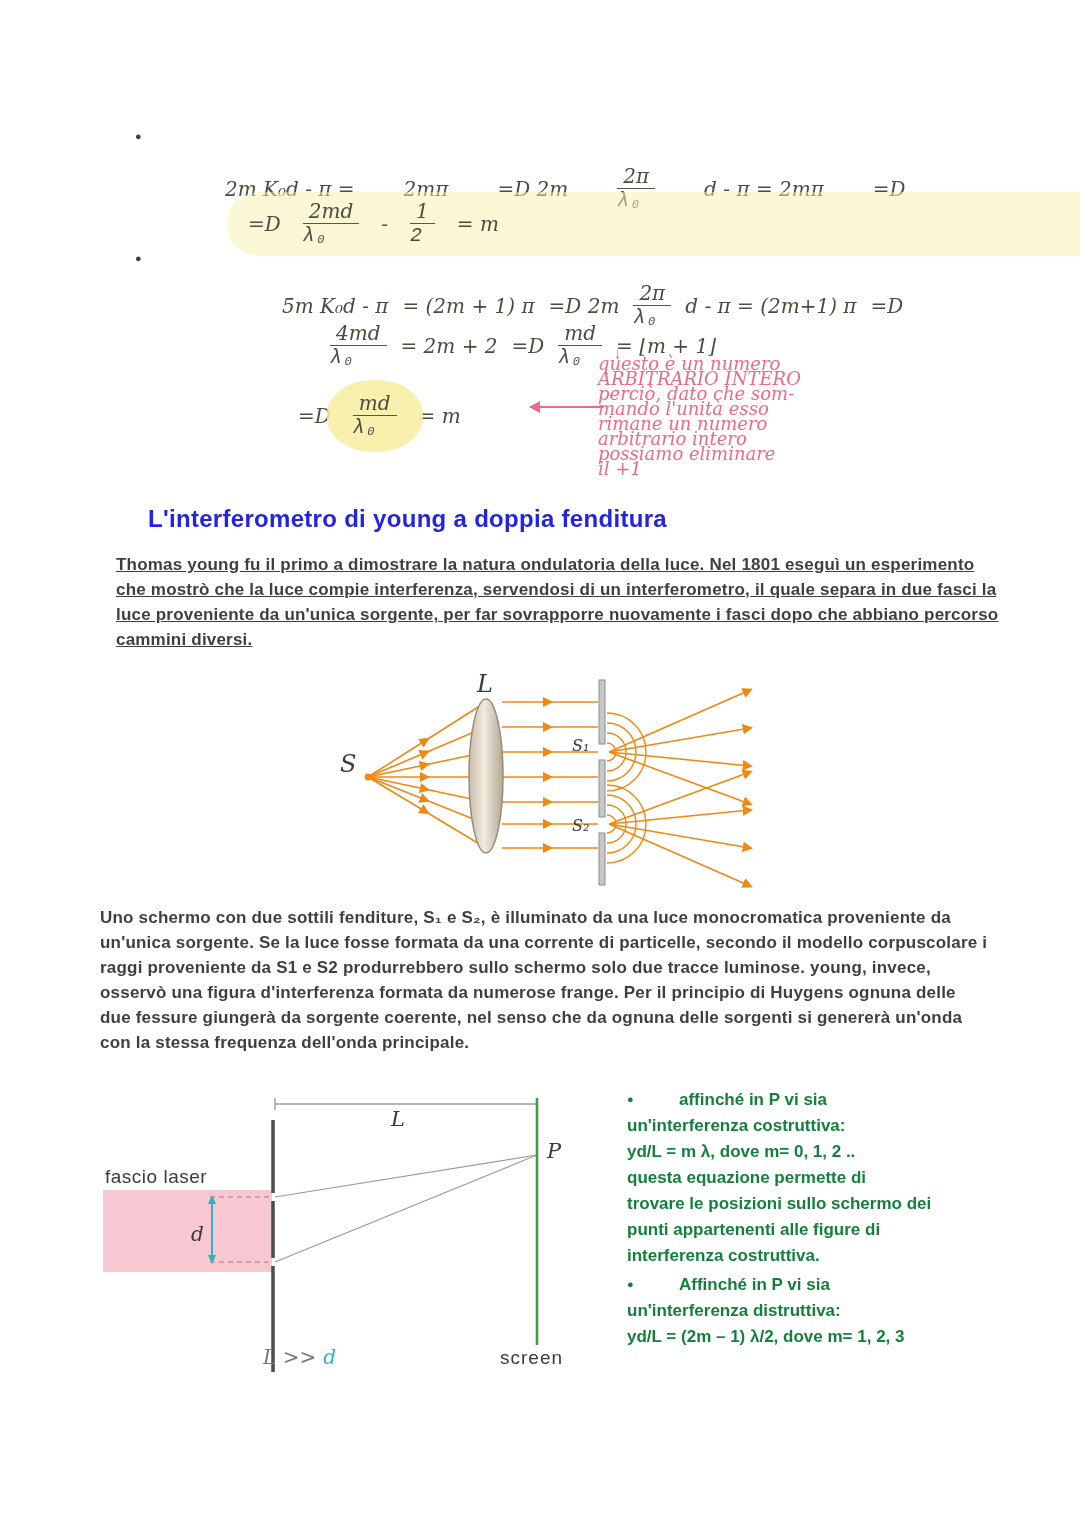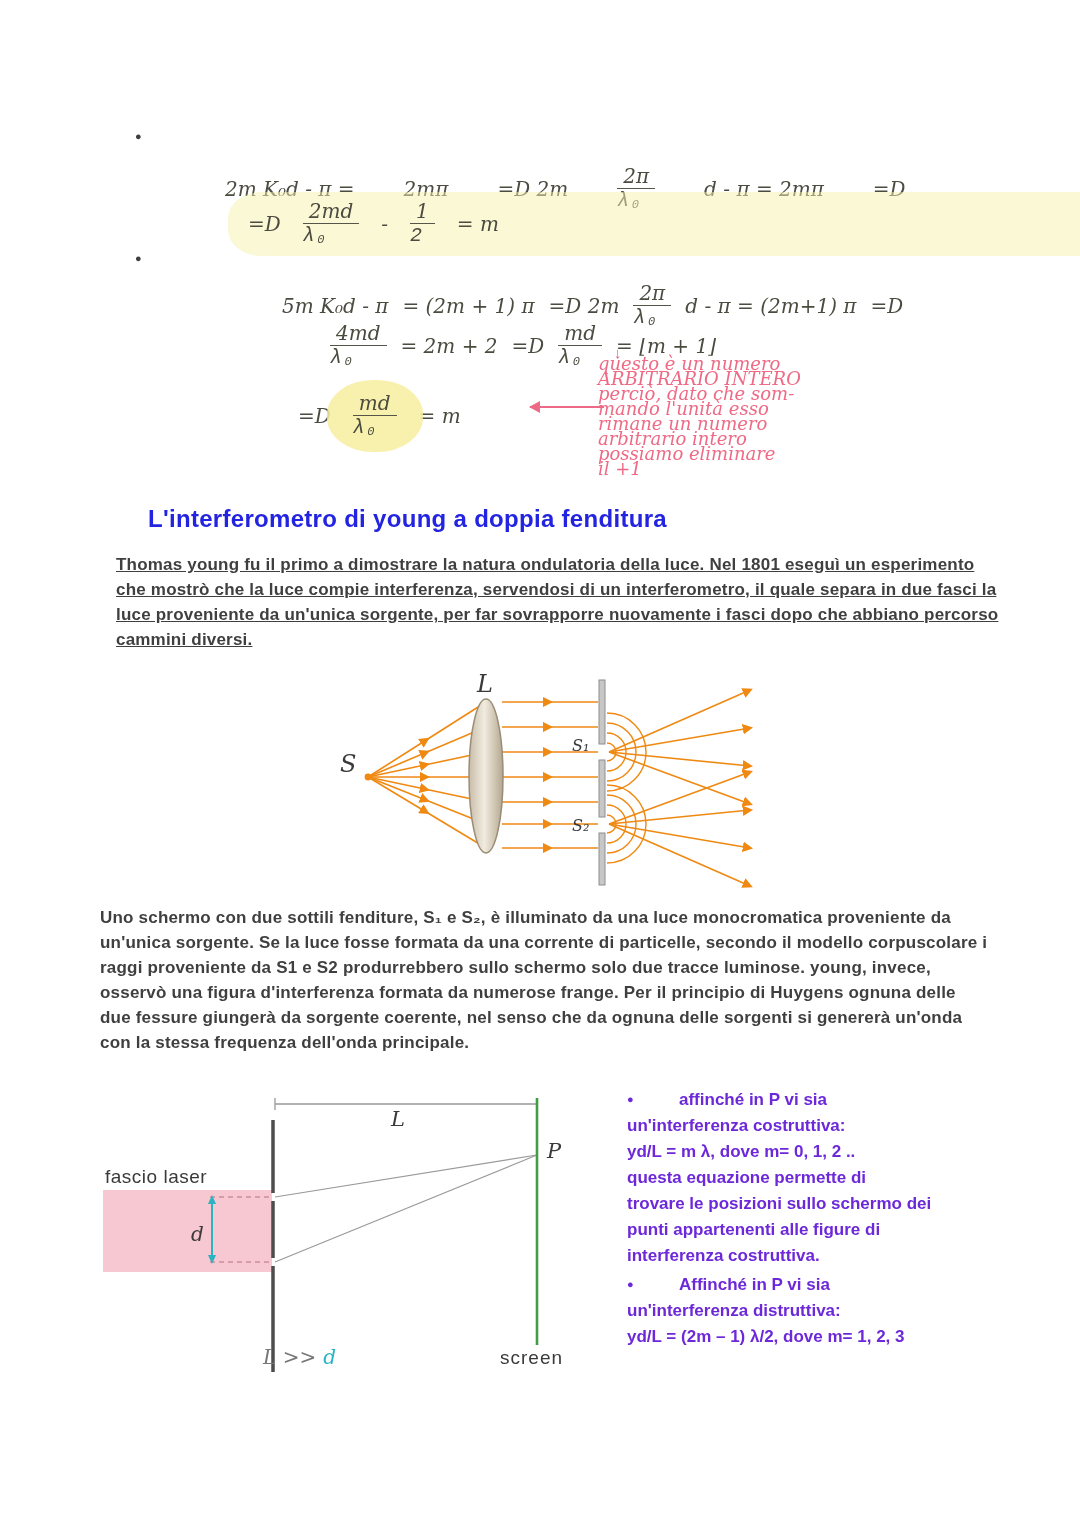--- a/index.html
+++ b/index.html
@@ -35,21 +35,21 @@
   .pink-note { font-family:"DejaVu Serif", serif; font-style:italic; color:#ee6a85;
                font-size:18px; line-height:15px; white-space:pre-line; }
   .down-arrow { color:#e0607d; font-size:15px; font-weight:700; }
   .arrow-left { position:absolute; width:74px; height:2px; background:#ec6a86; }
   .arrow-left::before { content:""; position:absolute; left:-1px; top:-5px; width:0; height:0;
                         border-right:11px solid #ec6a86; border-top:6px solid transparent;
                         border-bottom:6px solid transparent; }
 
   
   .rbullets { width:370px; display:flex; flex-direction:column; gap:2px; }
-  .rbullet { font-weight:700; color:#6d28d9; font-size:17px; line-height:26px; }
+  .rbullet { font-weight:700; color:#15803d; font-size:17px; line-height:26px; }
   .rbullet .dot2 { display:inline-block; width:52px; font-size:11px; vertical-align:2px; }
   .rbullet .txt { white-space:pre-line; }
 
   svg text { font-family:"DejaVu Serif", serif; font-style:italic; fill:#3a3a3a; }
   svg text.svg-sans { font-family:"Liberation Sans", sans-serif; font-style:normal; }
 </style>
 </head>
 <body>
 
 <div class="page">

